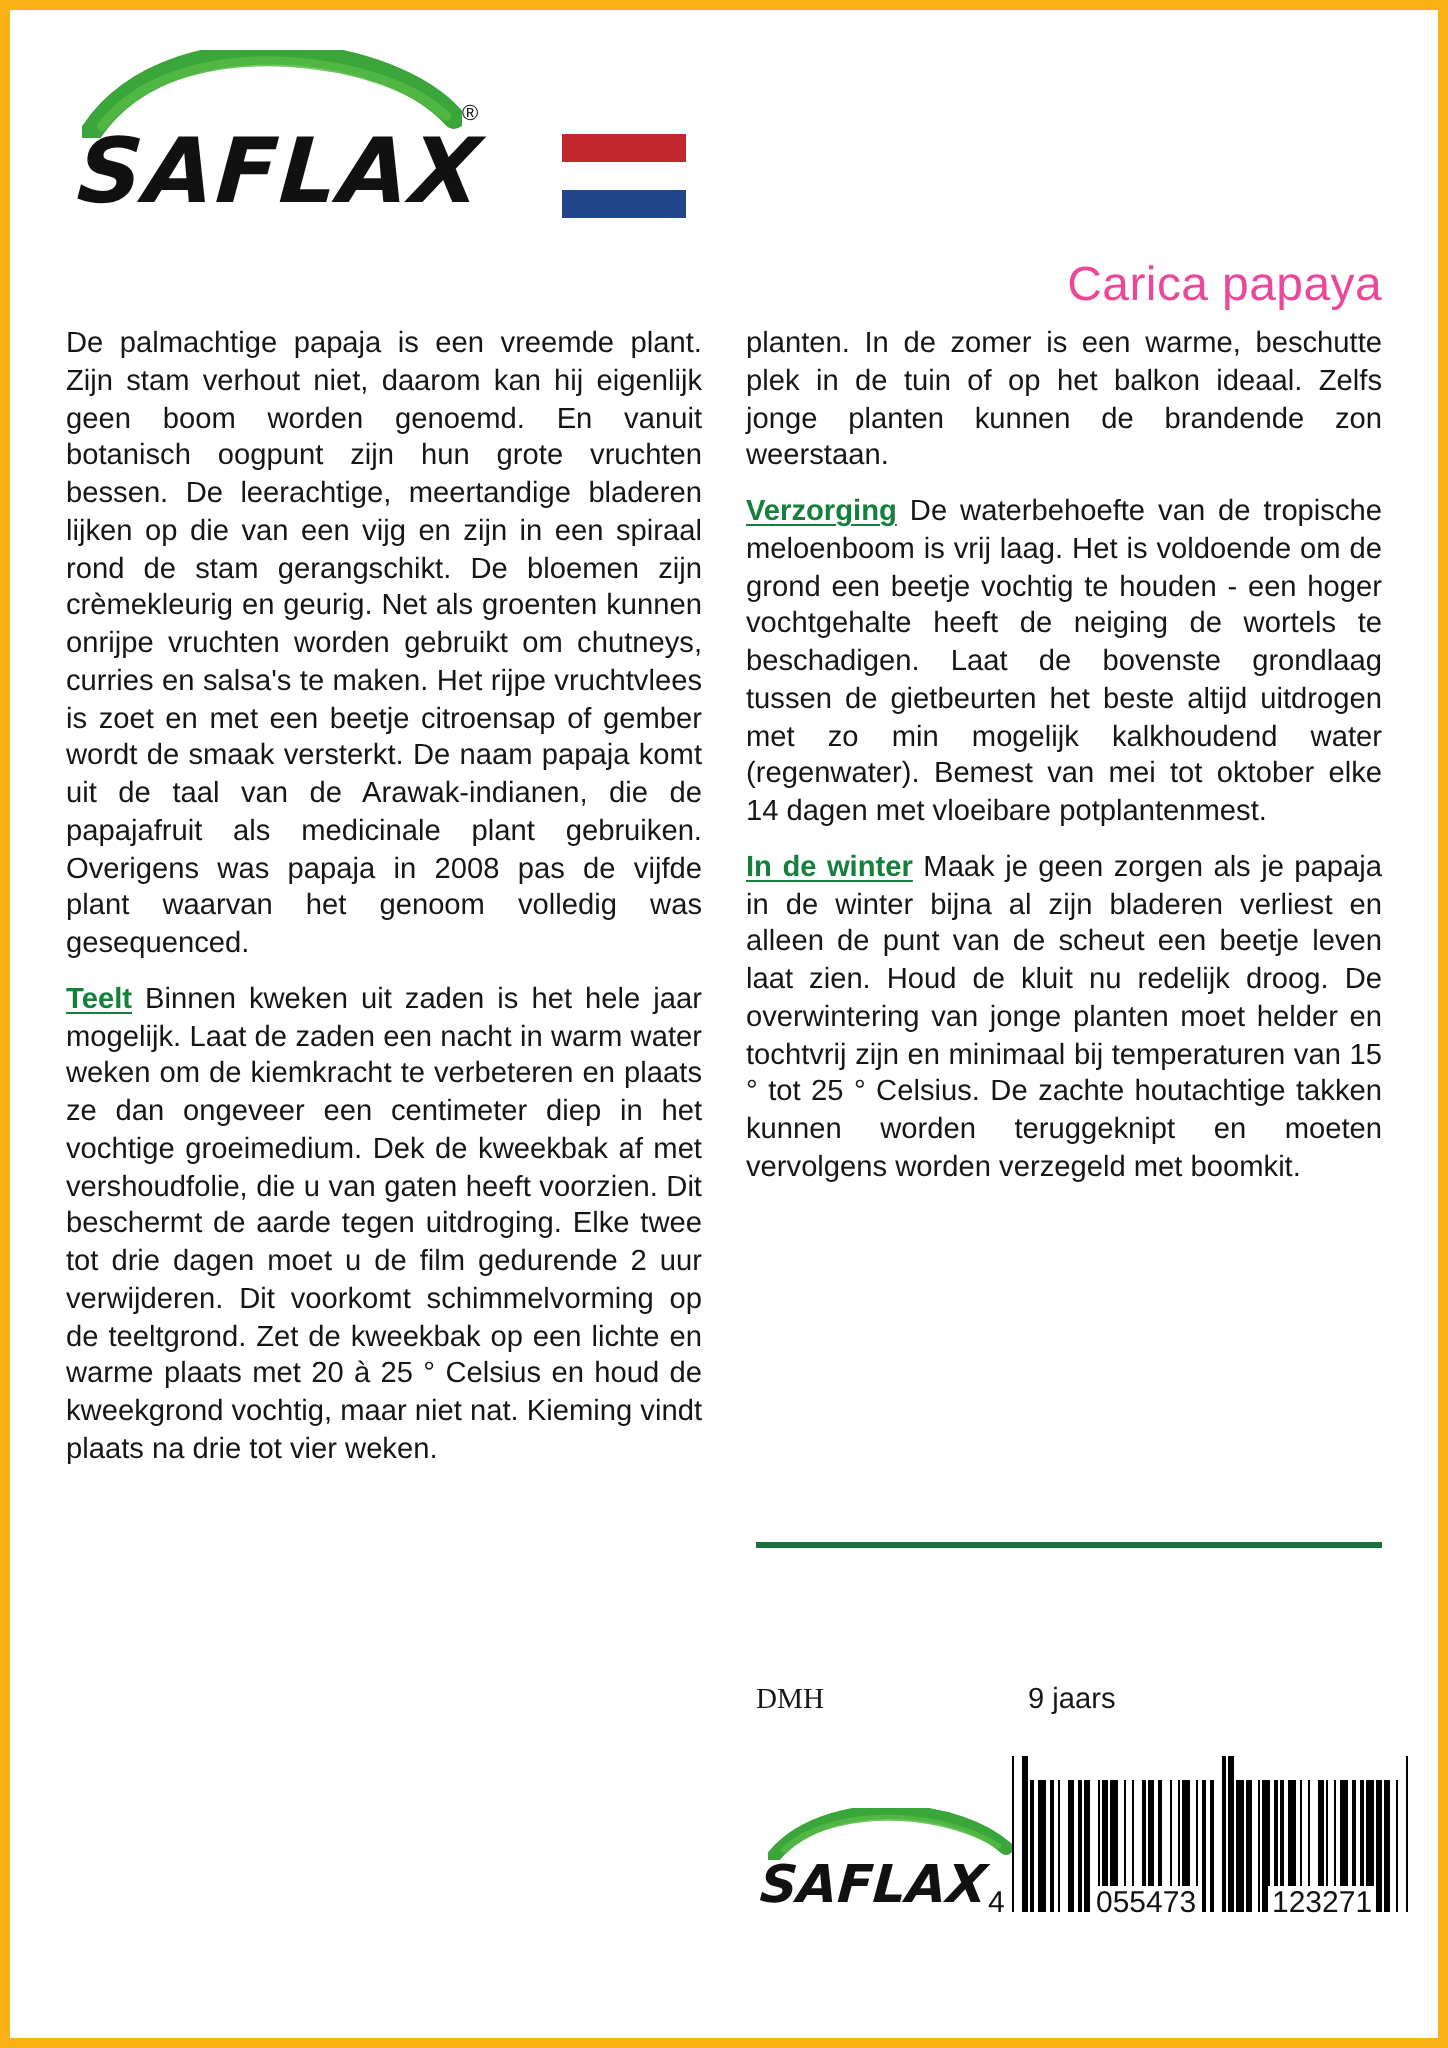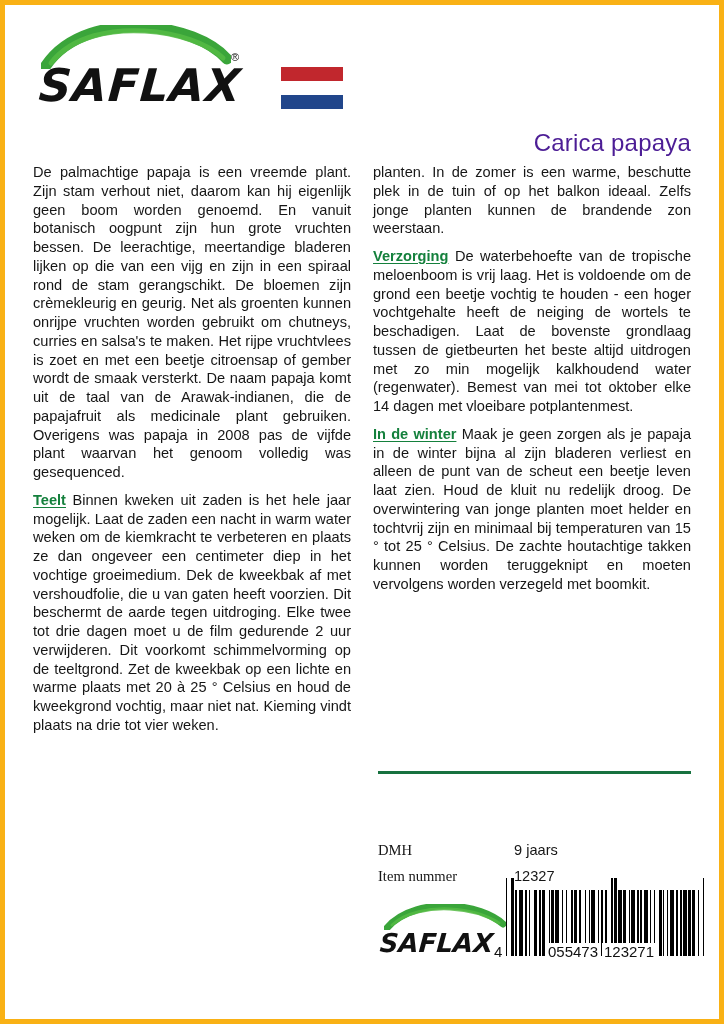--- a/index.html
+++ b/index.html
@@ -94,21 +94,21 @@
     color: #14803c;
     letter-spacing: -0.1px;
   }
   .latin-row {
     text-align: right;
     margin-top: 4px;
     height: 30px;
   }
   .latin-name {
     font-size: 24px;
-    color: #4c1d95;
+    color: #ec4899;
     letter-spacing: .2px;
   }
 
   
   .columns {
     display: flex;
     gap: 22px;
     margin-top: 4px;
   }
   .col {
@@ -206,21 +206,21 @@
     position: relative;
     height: 18px;
     font-size: 15px;
     color: #111;
     margin-top: -13px;
     font-family: "Liberation Sans", sans-serif;
   }
   .bc-nums span { position: absolute; background: #fff; padding: 0 2px;}
   .bc-a { left: -14px; }
   .bc-b { left: 40px; }
-  .bc-c { left: 96px; }
+  .bc-c { left: 128px; }
 </style>
 </head>
 <body>
 
 <div class="packet">
   <div class="inner">
 
     <div class="header">
 
       <div class="logo-block">
@@ -263,24 +263,20 @@
       </div>
     </div>
 
     <div class="footer">
       <div class="rule"></div>
 
       <div class="meta">
         <div class="meta-row">
           <div class="meta-label">DMH</div>
           <div class="meta-value">9 jaars</div>
-        </div>
-        <div class="meta-row">
-          <div class="meta-label">Item nummer</div>
-          <div class="meta-value">12327</div>
         </div>
       </div>
 
       <div class="footer-bottom">
         <div class="mini-logo">
           <svg class="mini-arc" viewBox="0 0 122 26">
             <path d="M3 24 C 18 6, 46 1, 66 2 C 88 3, 108 10, 119 20" stroke="#3aa53a" stroke-width="7" fill="none" stroke-linecap="round"></path>
             <path d="M8 21 C 22 8, 46 4, 66 5 C 86 6, 104 12, 115 19" stroke="#55bb44" stroke-width="3" fill="none" stroke-linecap="round" opacity=".85"></path>
           </svg>
           <div class="mini-word">SAFLAX</div>

